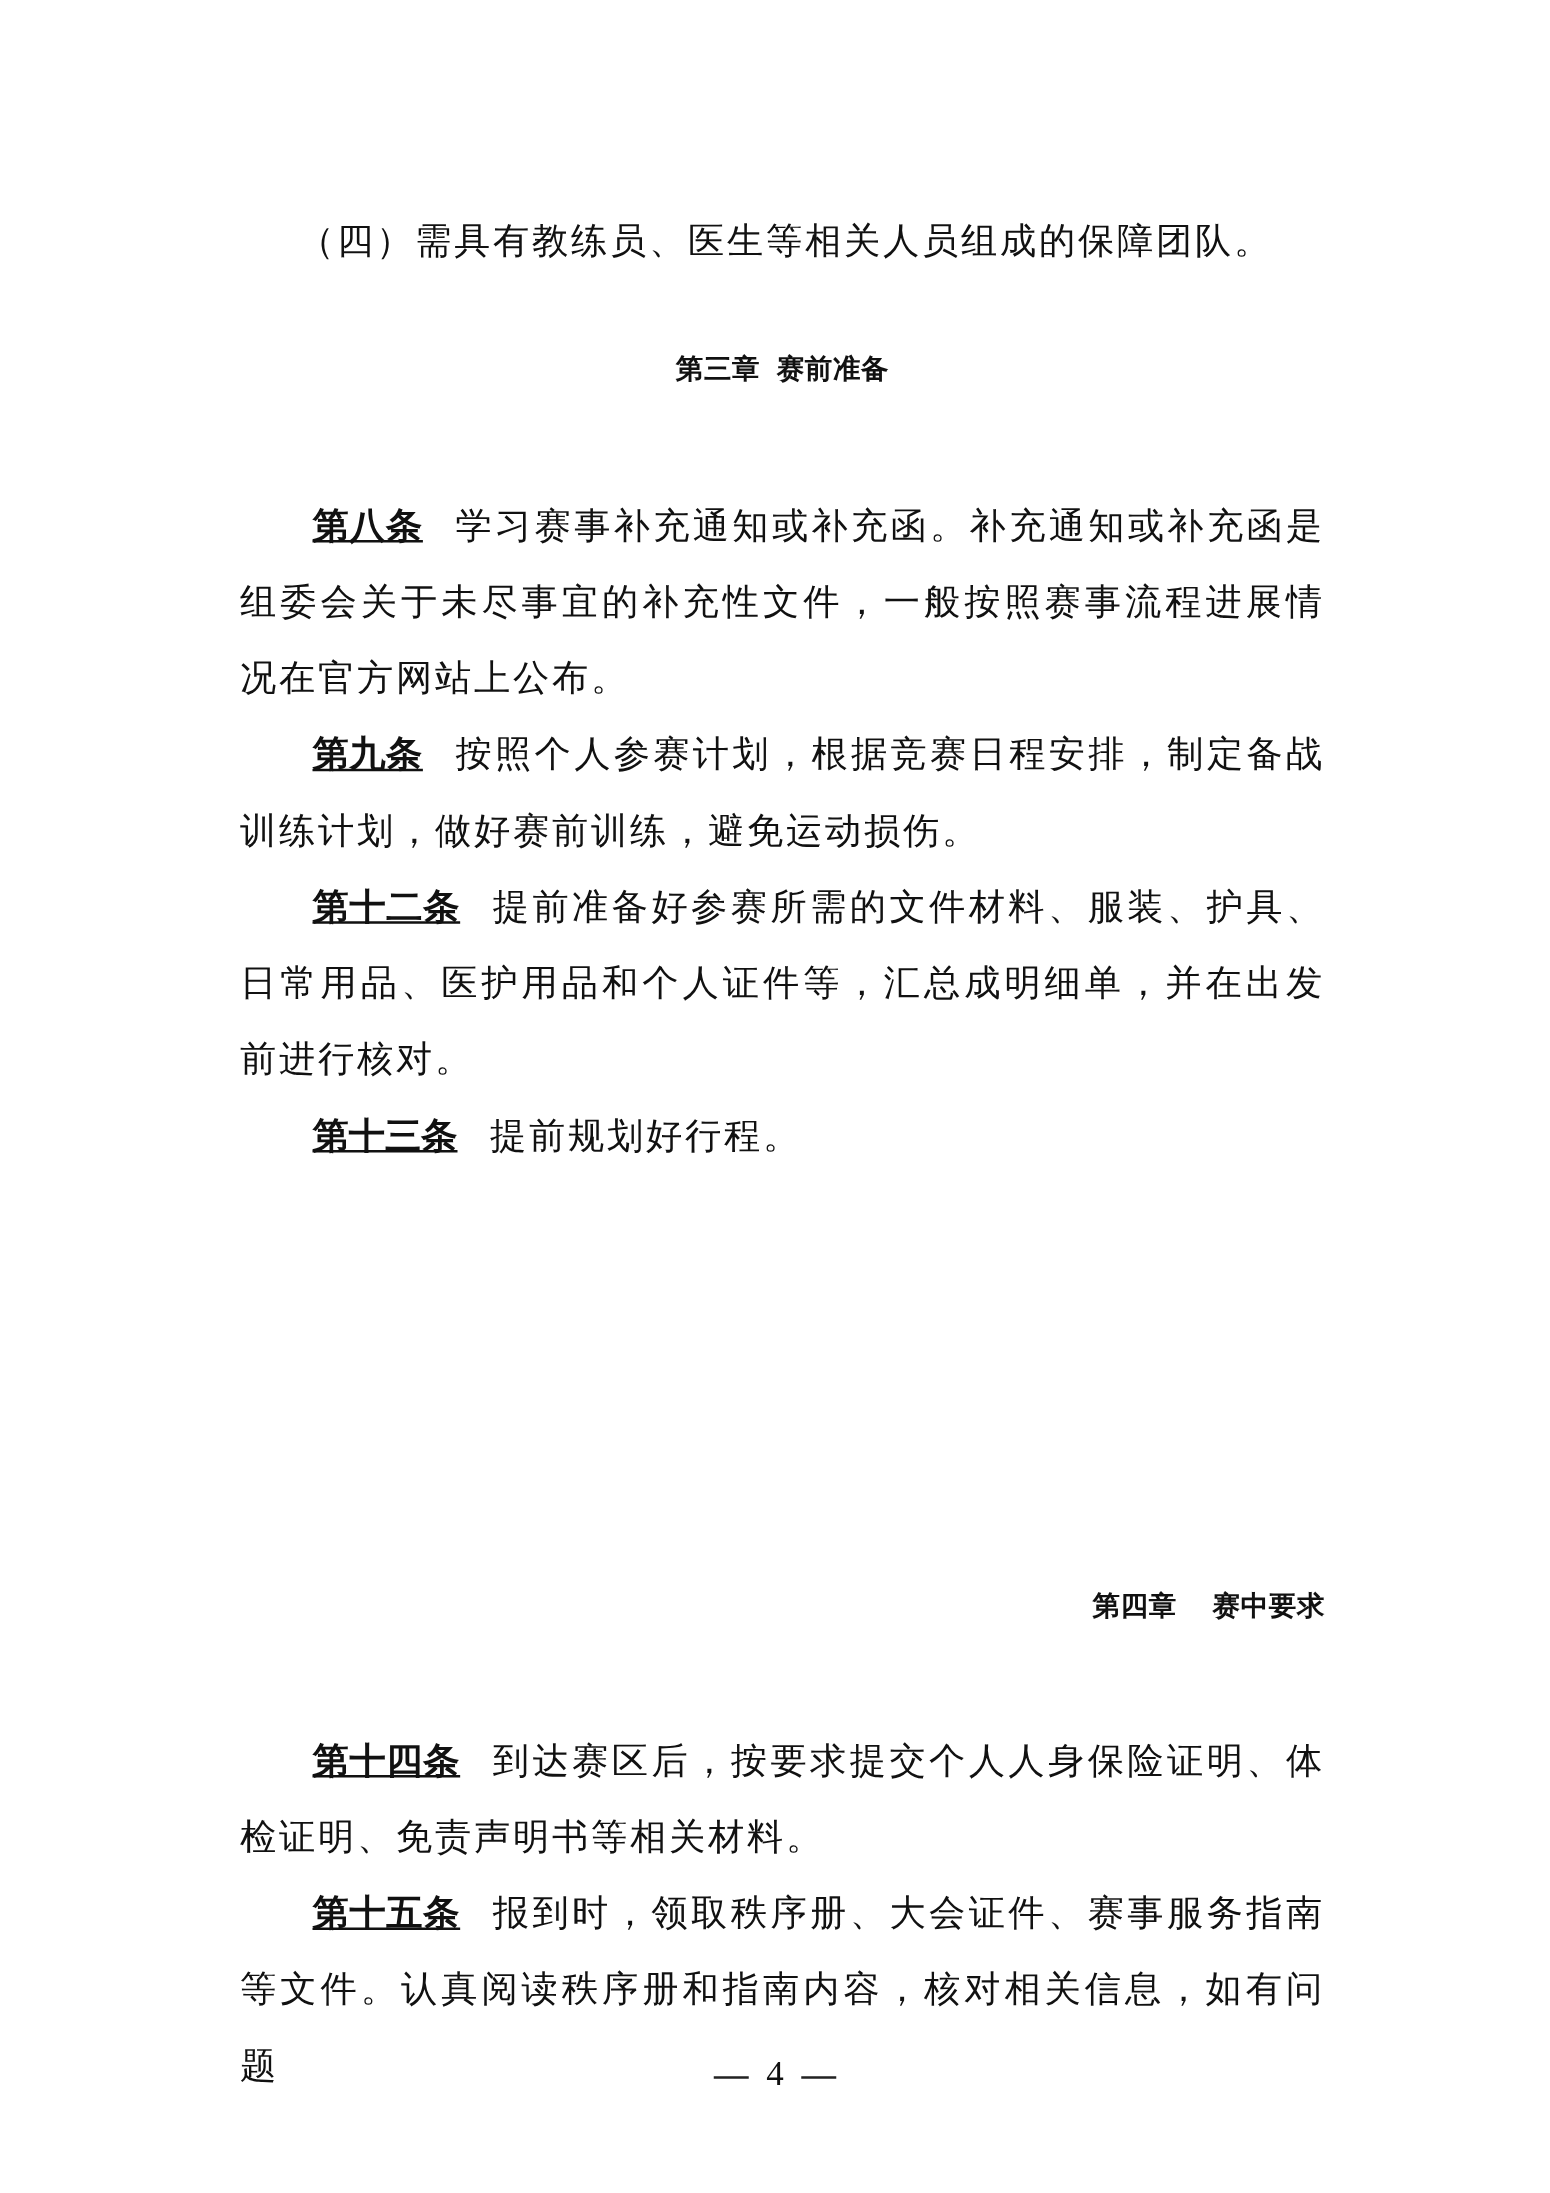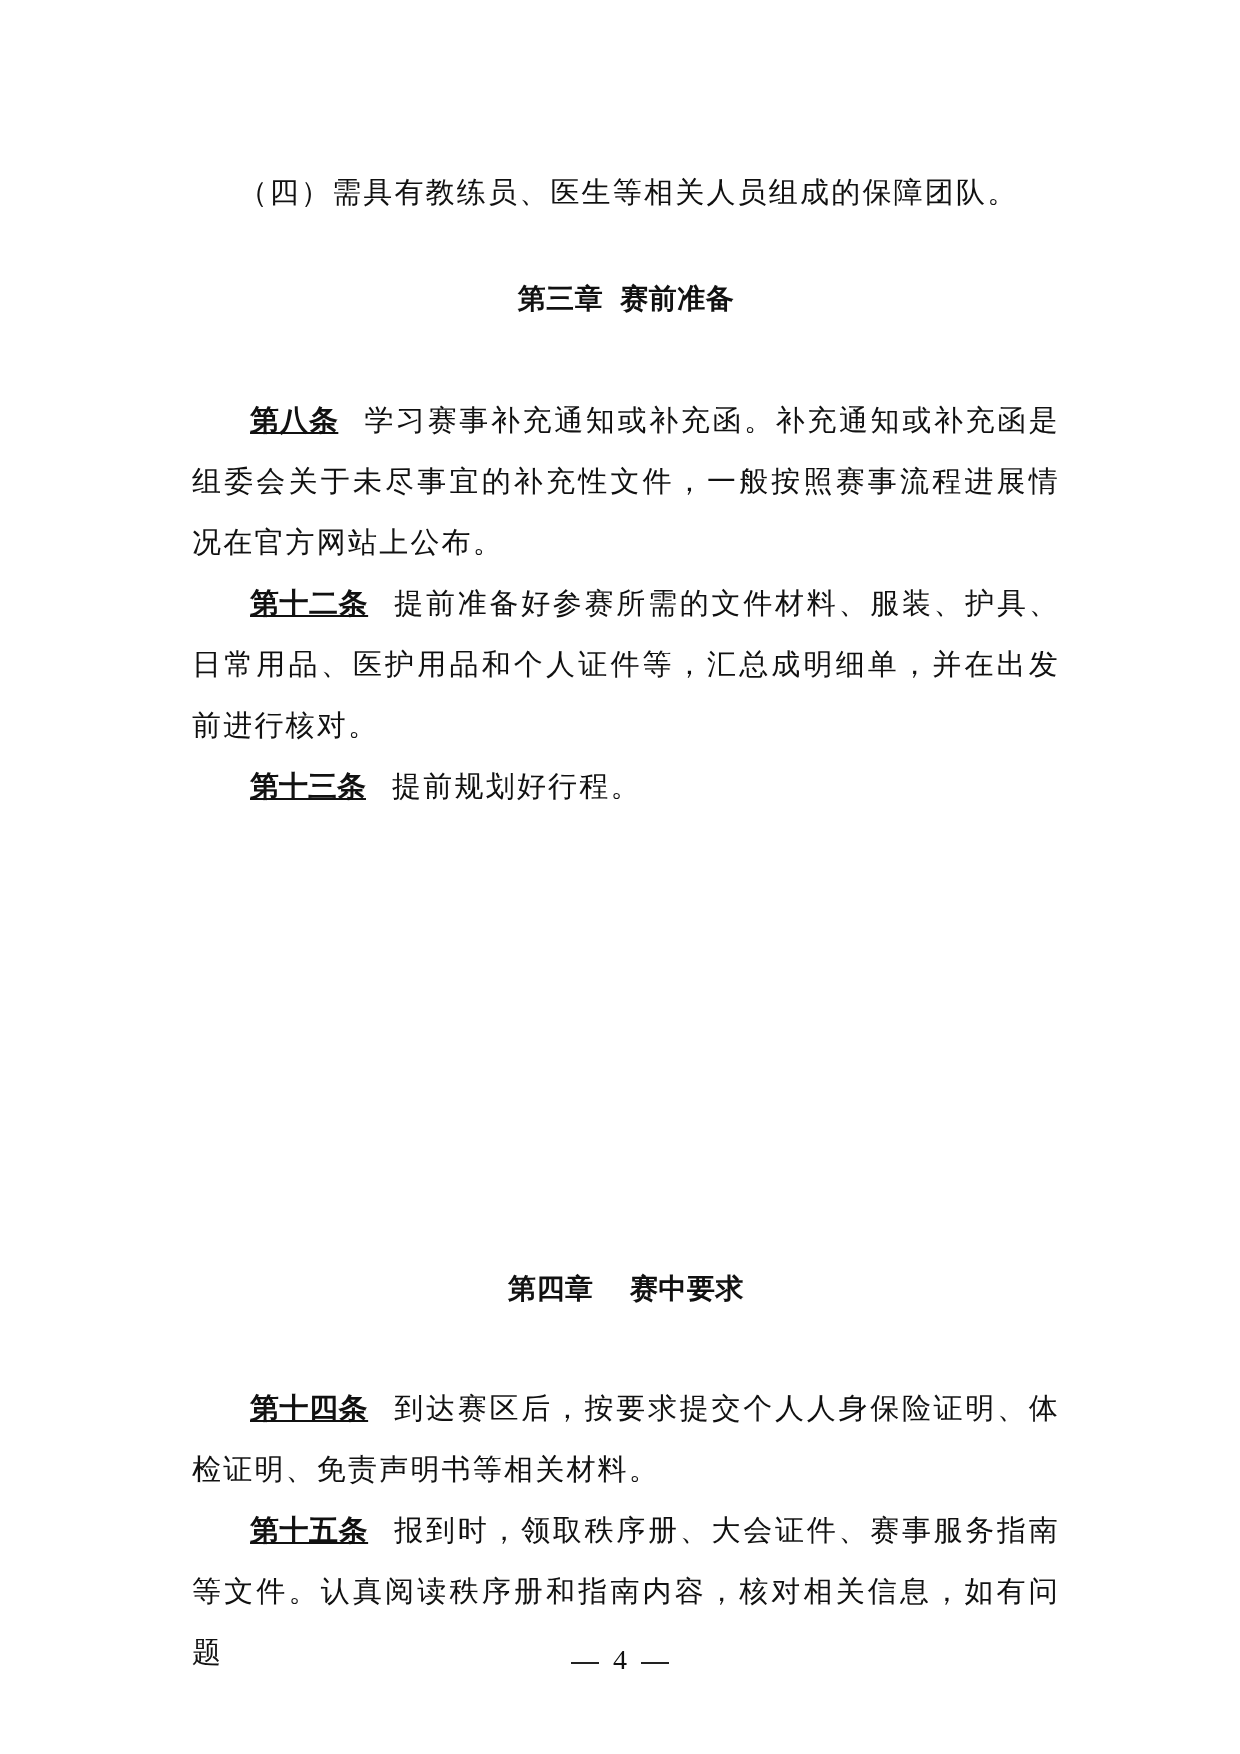--- a/index.html
+++ b/index.html
@@ -31,33 +31,33 @@
       font-family: "DejaVu Sans", "Liberation Sans", sans-serif;
       font-weight: normal;
     }
     .para .art {
       font-weight: bold;
       letter-spacing: 0;
       margin-right: 0.9em;
       text-decoration: underline;
     }
     .chapter {
-      font-size: 28px;
+      font-size: 22px;
       font-weight: bold;
       text-align: center;
       margin: 0;
       font-family: "DejaVu Sans", "Liberation Sans", sans-serif;
       letter-spacing: 0.5px;
     }
     .chapter .gap { display: inline-block; width: 0.6em; }
     .chapter .gap-wide { display: inline-block; width: 1.3em; }
     #intro { position: absolute; top: 162px; left: 0; width: 868px; }
     #ch3 { position: absolute; top: 280px; left: 0; width: 868px; }
     #block3 { position: absolute; top: 390px; left: 0; width: 868px; }
-    #ch4 { position: absolute; top: 1270px; left: 0; width: 868px; }
+    #ch4 { position: absolute; top: 1270px; left: 0; width: 868px; text-align: right; }
     #block4 { position: absolute; top: 1378px; left: 0; width: 868px; }
     .page-number {
       position: absolute;
       top: 1644px;
       left: 0;
       width: 1240px;
       text-align: center;
       font-size: 28px;
       font-family: "Liberation Serif", "DejaVu Serif", serif;
       color: #111;
@@ -79,20 +79,21 @@
   <p id="intro" class="para" style="text-indent: 1.6em;">
     <span>（四）需具有教练员、医生等相关人员组成的保障团队。</span>
   </p>
 
   <h2 id="ch3" class="chapter">
     <span>第三章</span><span class="gap"></span><span>赛前准备</span>
   </h2>
 
   <div id="block3">
     <p class="para"><span class="art">第八条</span><span>学习赛事补充通知或补充函。补充通知或补充函是组委会关于未尽事宜的补充性文件，一般按照赛事流程进展情况在官方网站上公布。</span></p>
+    <p class="para"><span class="art">第九条</span><span>按照个人参赛计划，根据竞赛日程安排，制定备战训练计划，做好赛前训练，避免运动损伤。</span></p>
     <p class="para"><span class="art">第十二条</span><span>提前准备好参赛所需的文件材料、服装、护具、日常用品、医护用品和个人证件等，汇总成明细单，并在出发前进行核对。</span></p>
     <p class="para"><span class="art">第十三条</span><span>提前规划好行程。</span></p>
   </div>
 
   <h2 id="ch4" class="chapter">
     <span>第四章</span><span class="gap-wide"></span><span>赛中要求</span>
   </h2>
 
   <div id="block4">
     <p class="para"><span class="art">第十四条</span><span>到达赛区后，按要求提交个人人身保险证明、体检证明、免责声明书等相关材料。</span></p>

